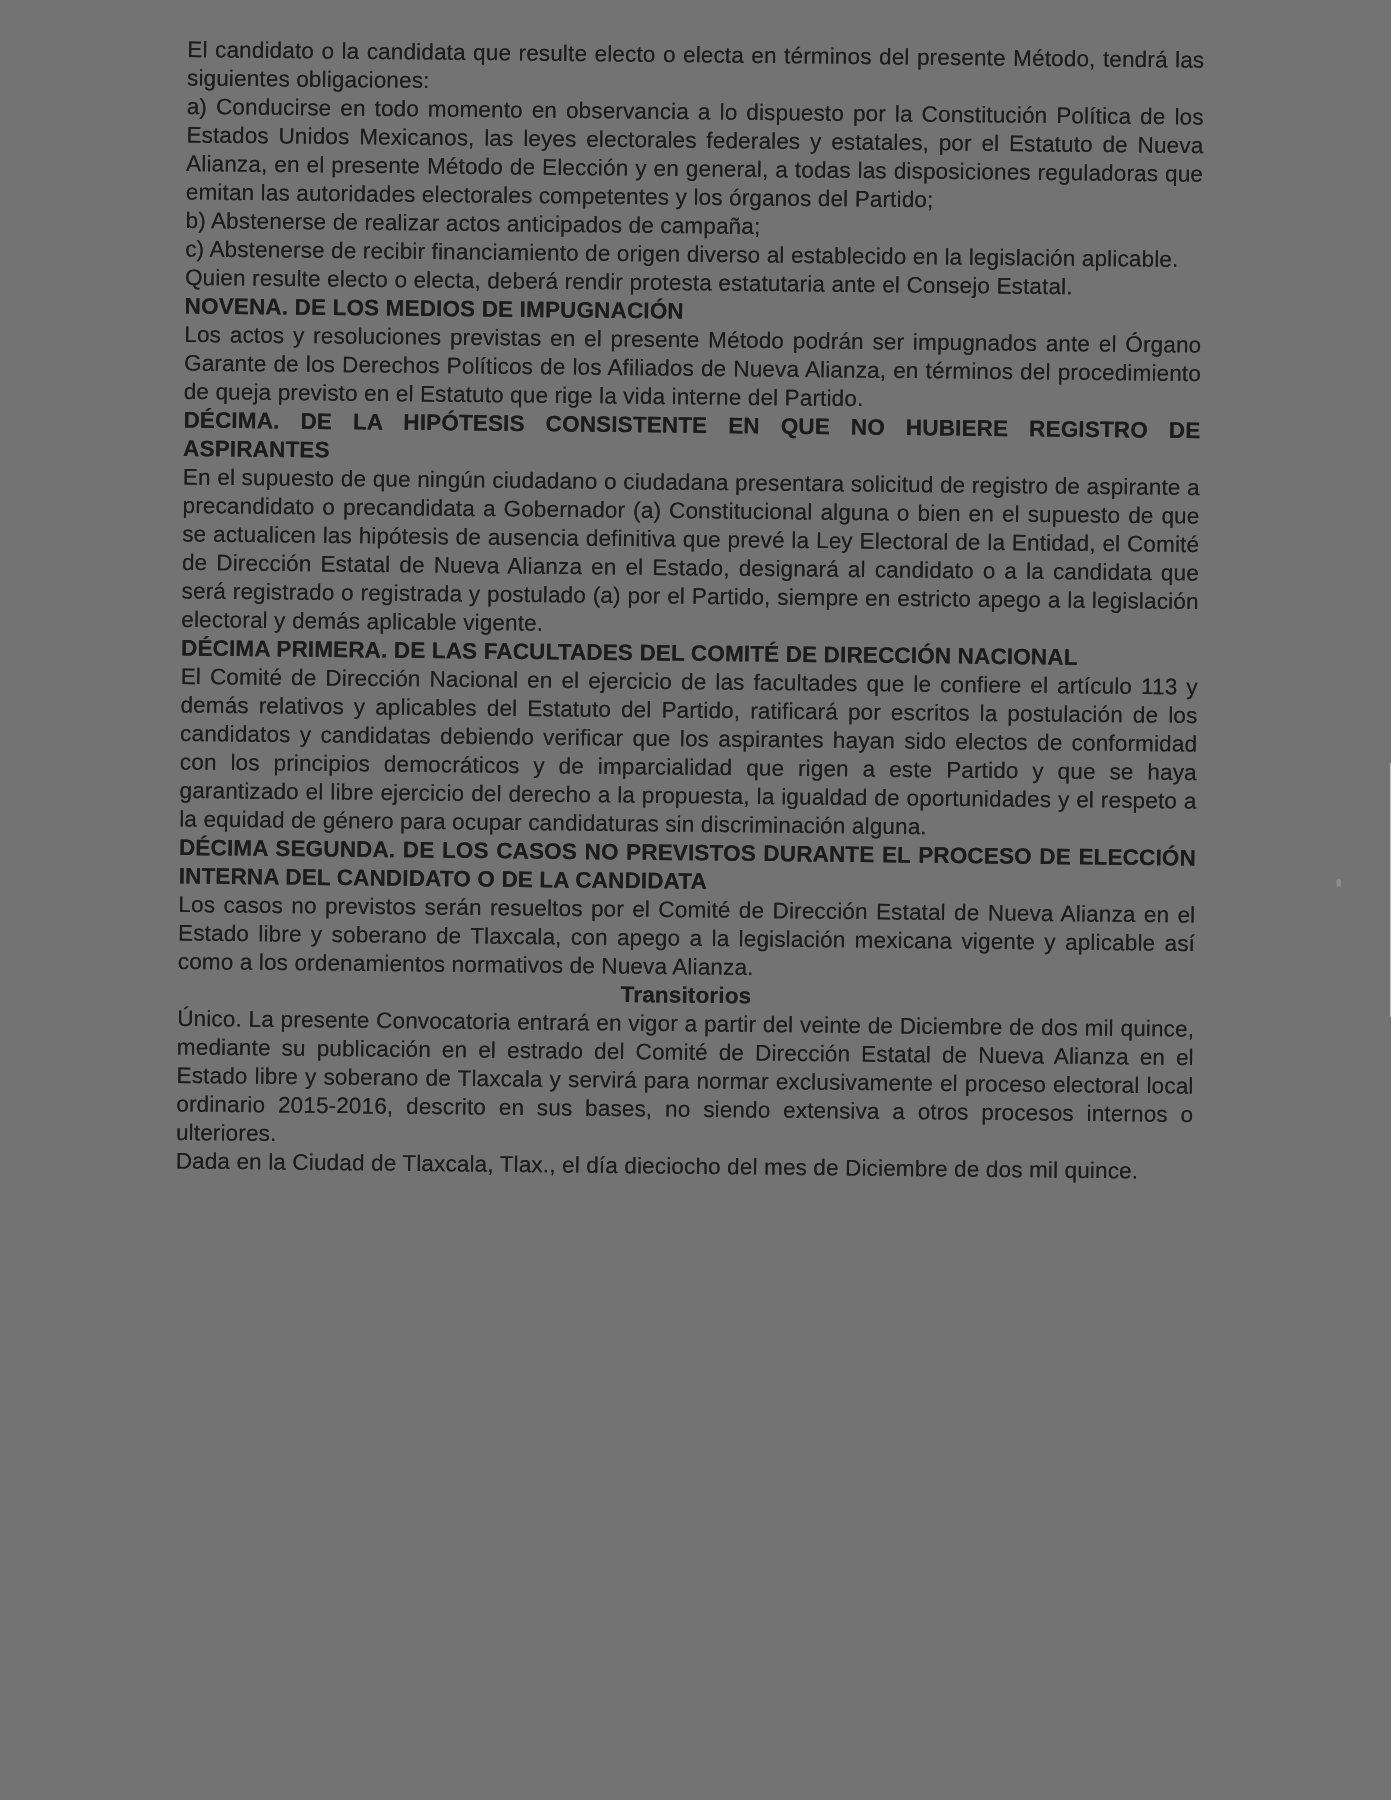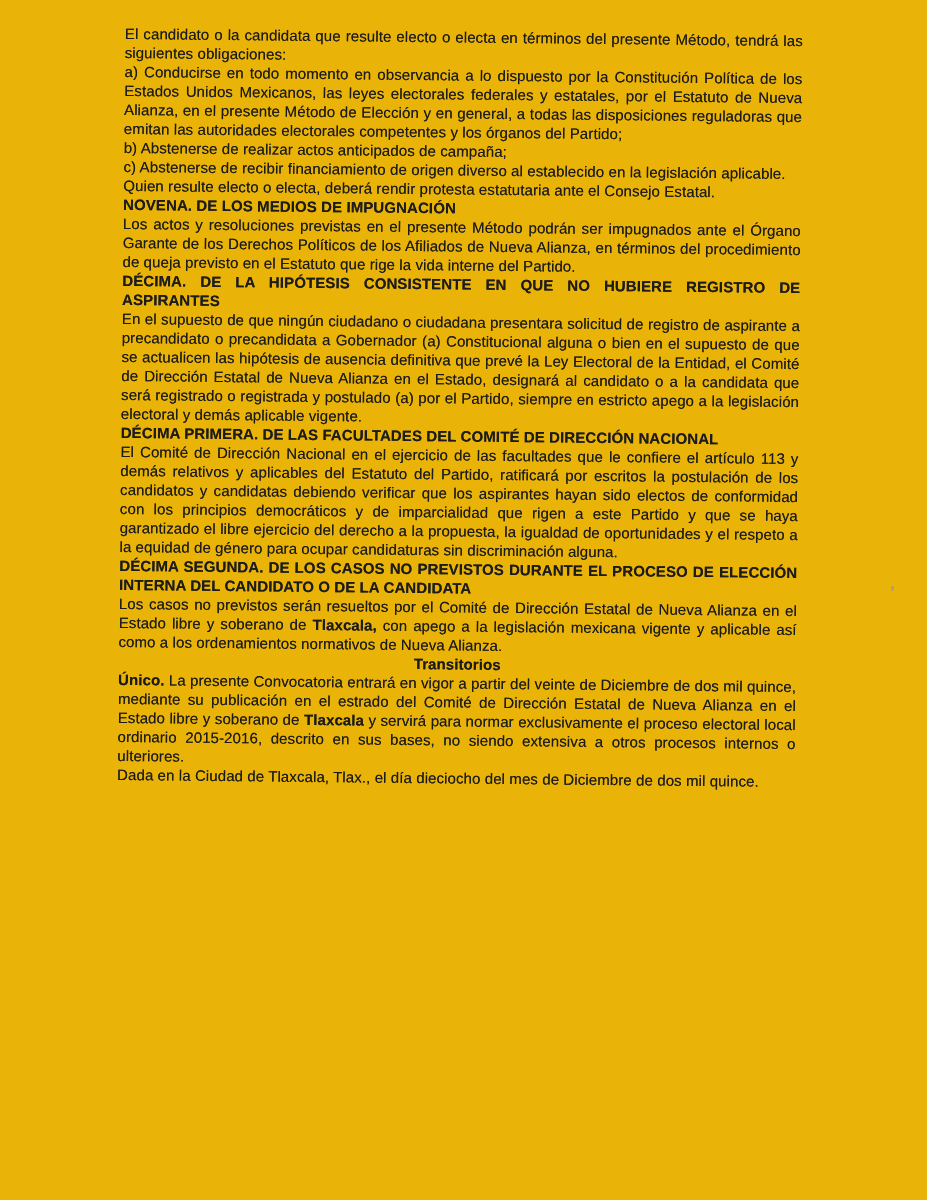--- a/index.html
+++ b/index.html
@@ -4,21 +4,21 @@
 <style>
   html, body {
     margin: 0;
     padding: 0;
     background: #ffffff;
   }
   .page {
     position: relative;
     width: 927px;
     height: 1200px;
-    background: #eab308;
+    background: #737373;
     overflow: hidden;
     font-family: "Liberation Sans", "DejaVu Sans", sans-serif;
   }
   .doc {
     position: absolute;
     left: 125px;
     top: 24px;
     width: 678px;
     transform: rotate(0.6deg);
     transform-origin: 0 0;
@@ -30,21 +30,21 @@
     text-shadow: 0 0 0.35px rgba(25,25,25,0.75);
   }
   .doc p, .doc h2, .doc h3 {
     margin: 0;
     padding: 0;
     font-size: 15px;
     font-weight: normal;
   }
   .doc h2 { font-weight: bold; text-align: justify; }
   .doc h3 { font-weight: bold; text-align: center; }
-  .doc strong { font-weight: bold; }
+  .doc strong { font-weight: normal; }
   .g10 { margin-top: 10px; }
   .g12 { margin-top: 12px; }
   .g14 { margin-top: 14px; }
   .g15 { margin-top: 15px; }
   .g16 { margin-top: 16px; }
   .g19 { margin-top: 19px; }
   .g30 { margin-top: 30px; }
   .g34 { margin-top: 34px; }
   .speck {
     position: absolute;

